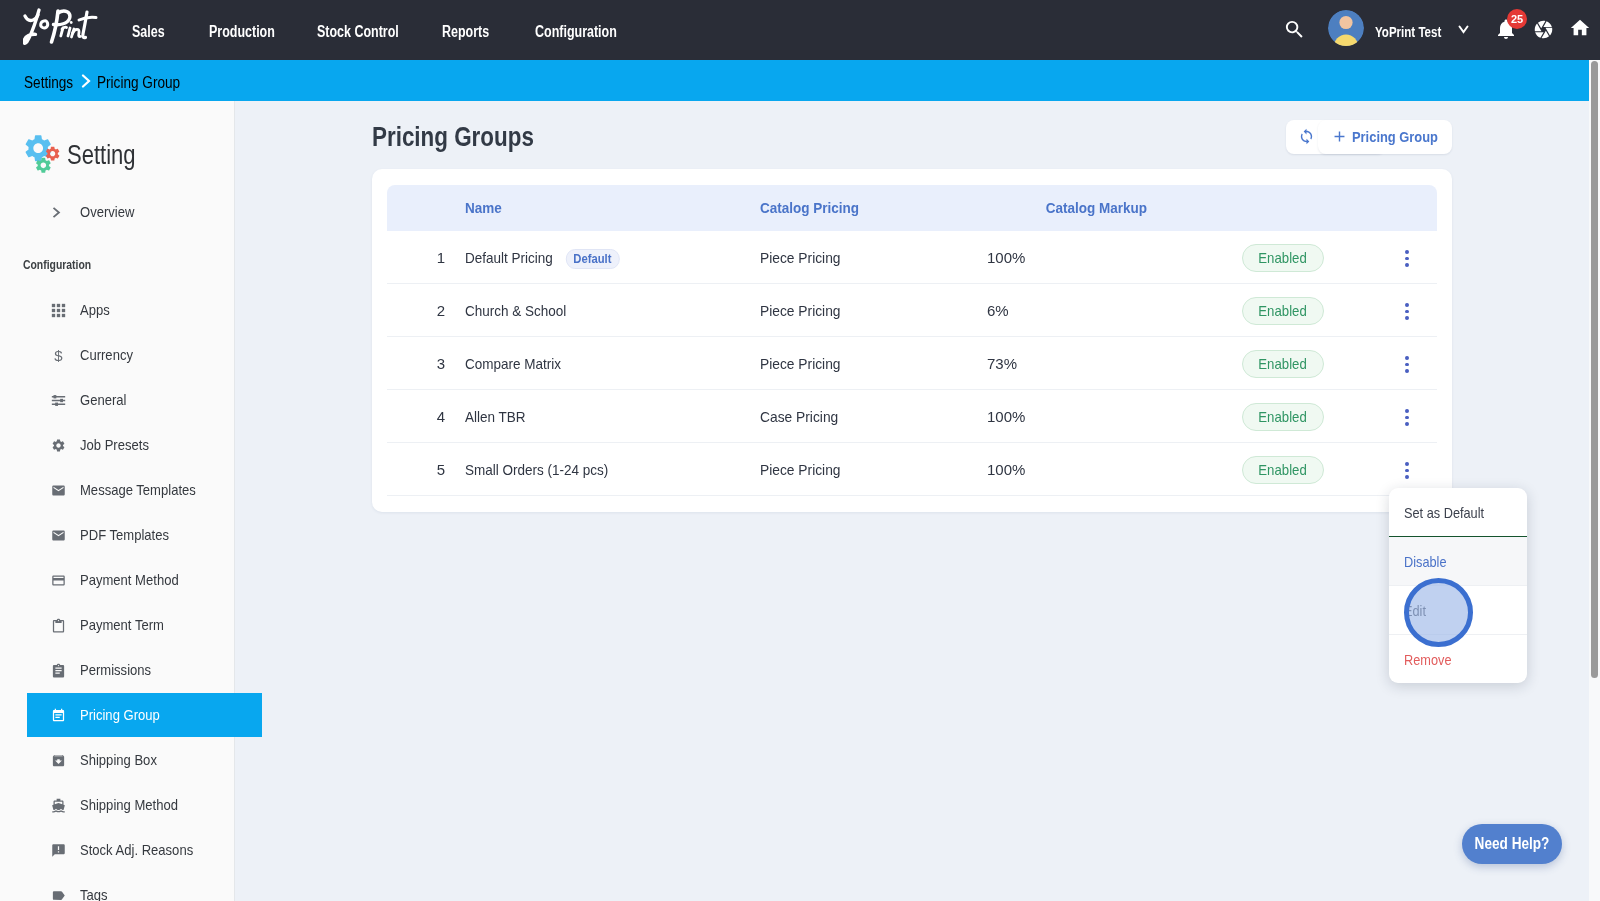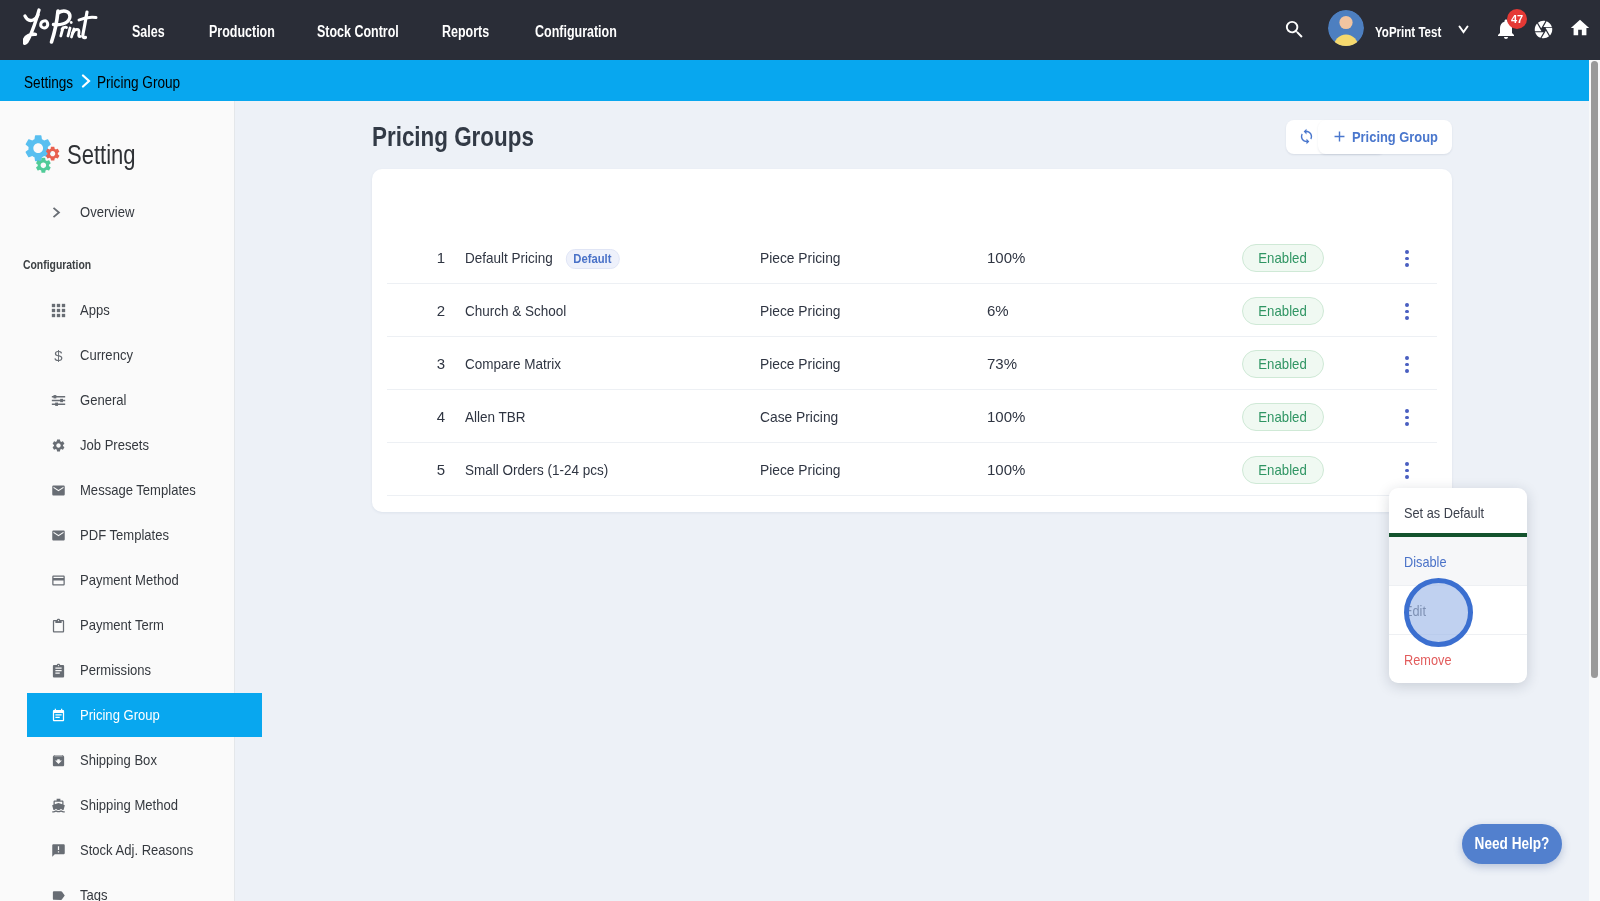--- a/index.html
+++ b/index.html
@@ -46,21 +46,21 @@
 .pill span { display:inline-block; transform:scaleX(0.88); }
 .dots { position:absolute; left:1014px; top:15px; width:12px; height:24px; }
 .dots i { position:absolute; left:4px; width:3.8px; height:3.8px; border-radius:50%; background:#4a5fc1; }
 .dots i:nth-child(1){top:4px;} .dots i:nth-child(2){top:10.5px;} .dots i:nth-child(3){top:17px;}
 .defbadge { display:inline-block; margin-left:14px; width:60px; text-align:center; height:20px; border-radius:10px; background:#eef1fb; border:1px solid #dfe5f6; color:#4a72c8; font-size:12.5px; font-weight:700; line-height:18px; vertical-align:middle; }
 
 
 .menu { position:absolute; left:1389px; top:488px; width:138px; height:195px; background:#fff; border-radius:9px; box-shadow:0 3px 14px rgba(30,40,60,.18); }
 .menu .mi { position:absolute; left:0; width:138px; height:49px; line-height:49px; font-size:15px; }
 .menu .mi span { display:inline-block; margin-left:15px; transform:scaleX(0.85); transform-origin:left center; }
-.mi1 { top:0; color:#3a3f4b; border-bottom:4px solid #14532d; }
+.mi1 { top:0; color:#3a3f4b; border-bottom:1px solid #14532d; }
 .mi2 { top:49px; color:#4a72c8; background:#f6f7f9; border-bottom:1px solid #eef0f3; }
 .mi3 { top:98px; color:#3a3f4b; border-bottom:1px solid #eef0f3; }
 .mi4 { top:147px; color:#e25c5c; }
 .cursor { position:absolute; left:1404px; top:578px; width:69px; height:69px; border-radius:50%; background:rgba(160,185,232,.66); border:5px solid #3b6fd0; }
 
 
 .needhelp { position:absolute; left:1462px; top:824px; width:100px; height:40px; border-radius:20px; background:#5280ce; color:#fff; font-size:16px; font-weight:700; text-align:center; line-height:40px; box-shadow:0 3px 8px rgba(60,90,150,.3); }
 .needhelp span { display:inline-block; transform:scaleX(0.85); }
 .scrolltrack { position:absolute; left:1589px; top:60px; width:11px; height:841px; background:#f8f9fa; }
 .scrollthumb { position:absolute; left:2px; top:1px; width:7px; height:617px; border-radius:4px; background:#9a9a9a; }
@@ -104,21 +104,21 @@
       <path d="M5.5 37.5 a12.5 13 0 0 1 25 0 z" fill="#f5d96e"></path>
     </g>
   </svg>
   <div class="uname">YoPrint Test</div>
   <svg class="topicon" style="left:1458px;top:25px" width="11" height="9" viewBox="0 0 11 9">
       <path d="M1.5 1.5 L5.5 7 L9.5 1.5" stroke="#fff" stroke-width="2" fill="none" stroke-linecap="round"></path>
     </svg>
   <svg class="topicon" style="left:1494px;top:17px" width="24" height="24" viewBox="0 0 24 24">
       <path fill="#fff" d="M12 22c1.1 0 2-.9 2-2h-4c0 1.1.9 2 2 2zm6-6v-5c0-3.07-1.63-5.64-4.5-6.32V4c0-.83-.67-1.5-1.5-1.5s-1.5.67-1.5 1.5v.68C7.64 5.36 6 7.92 6 11v5l-2 2v1h16v-1l-2-2z"></path>
     </svg>
-  <div class="badge">47</div>
+  <div class="badge">25</div>
   <svg class="topicon" style="left:1533px;top:19px" width="21" height="21" viewBox="0 0 24 24">
     <path fill="#fff" d="M9.4 10.5l4.77-8.26C13.47 2.09 12.75 2 12 2c-2.4 0-4.6.85-6.32 2.25l3.66 6.35.06-.1zM21.54 9c-.92-2.92-3.15-5.26-6-6.34L11.88 9h9.66zm.26 1h-7.49l.29.5 4.76 8.25C21 16.97 22 14.61 22 12c0-.69-.07-1.35-.2-2zM8.54 12l-3.9-6.75C3.01 7.03 2 9.39 2 12c0 .69.07 1.35.2 2h7.49l-1.15-2zm-6.08 3c.92 2.92 3.15 5.26 6 6.34L12.12 15H2.46zm11.27 0l-3.9 6.76c.7.15 1.42.24 2.17.24 2.4 0 4.6-.85 6.32-2.25l-3.66-6.35-.93 1.6z"></path>
   </svg>
   <svg class="topicon" style="left:1569px;top:17px" width="22" height="22" viewBox="0 0 24 24">
       <path fill="#fff" d="M10 20v-6h4v6h5v-8h3L12 3 2 12h3v8z"></path>
     </svg>
 </div>
 
 <div class="crumbbar">
   <div class="t" style="left:24px;">Settings</div>
@@ -257,20 +257,25 @@
     <span style="position:absolute;left:35px;top:0;transform:scaleX(0.86);transform-origin:left center;">Refresh</span>
   </div>
 <div class="btn newpg">
     <svg style="position:absolute;left:13px;top:8px" width="17" height="17" viewBox="0 0 24 24">
       <path fill="#4a77cd" d="M19 13h-6v6h-2v-6H5v-2h6V5h2v6h6v2z"></path>
     </svg>
     <span style="position:absolute;left:34px;top:0;transform:scaleX(0.86);transform-origin:left center;">Pricing Group</span>
   </div>
 
 <div class="card">
+  <div class="thead">
+    <div class="h" style="left:78px">Name</div>
+    <div class="h" style="left:373px">Catalog Pricing</div>
+    <div class="h rt" style="left:600px;width:160px;text-align:right">Catalog Markup</div>
+  </div>
   <div class="trow" style="top:62px">
     <div class="num">1</div>
     <div class="nm">Default Pricing<span class="defbadge">Default</span></div>
     <div class="pr">Piece Pricing</div>
     <div class="mk">100%</div>
     <div class="pill"><span>Enabled</span></div>
     <div class="dots">
         <i></i>
         <i></i>
         <i></i>

